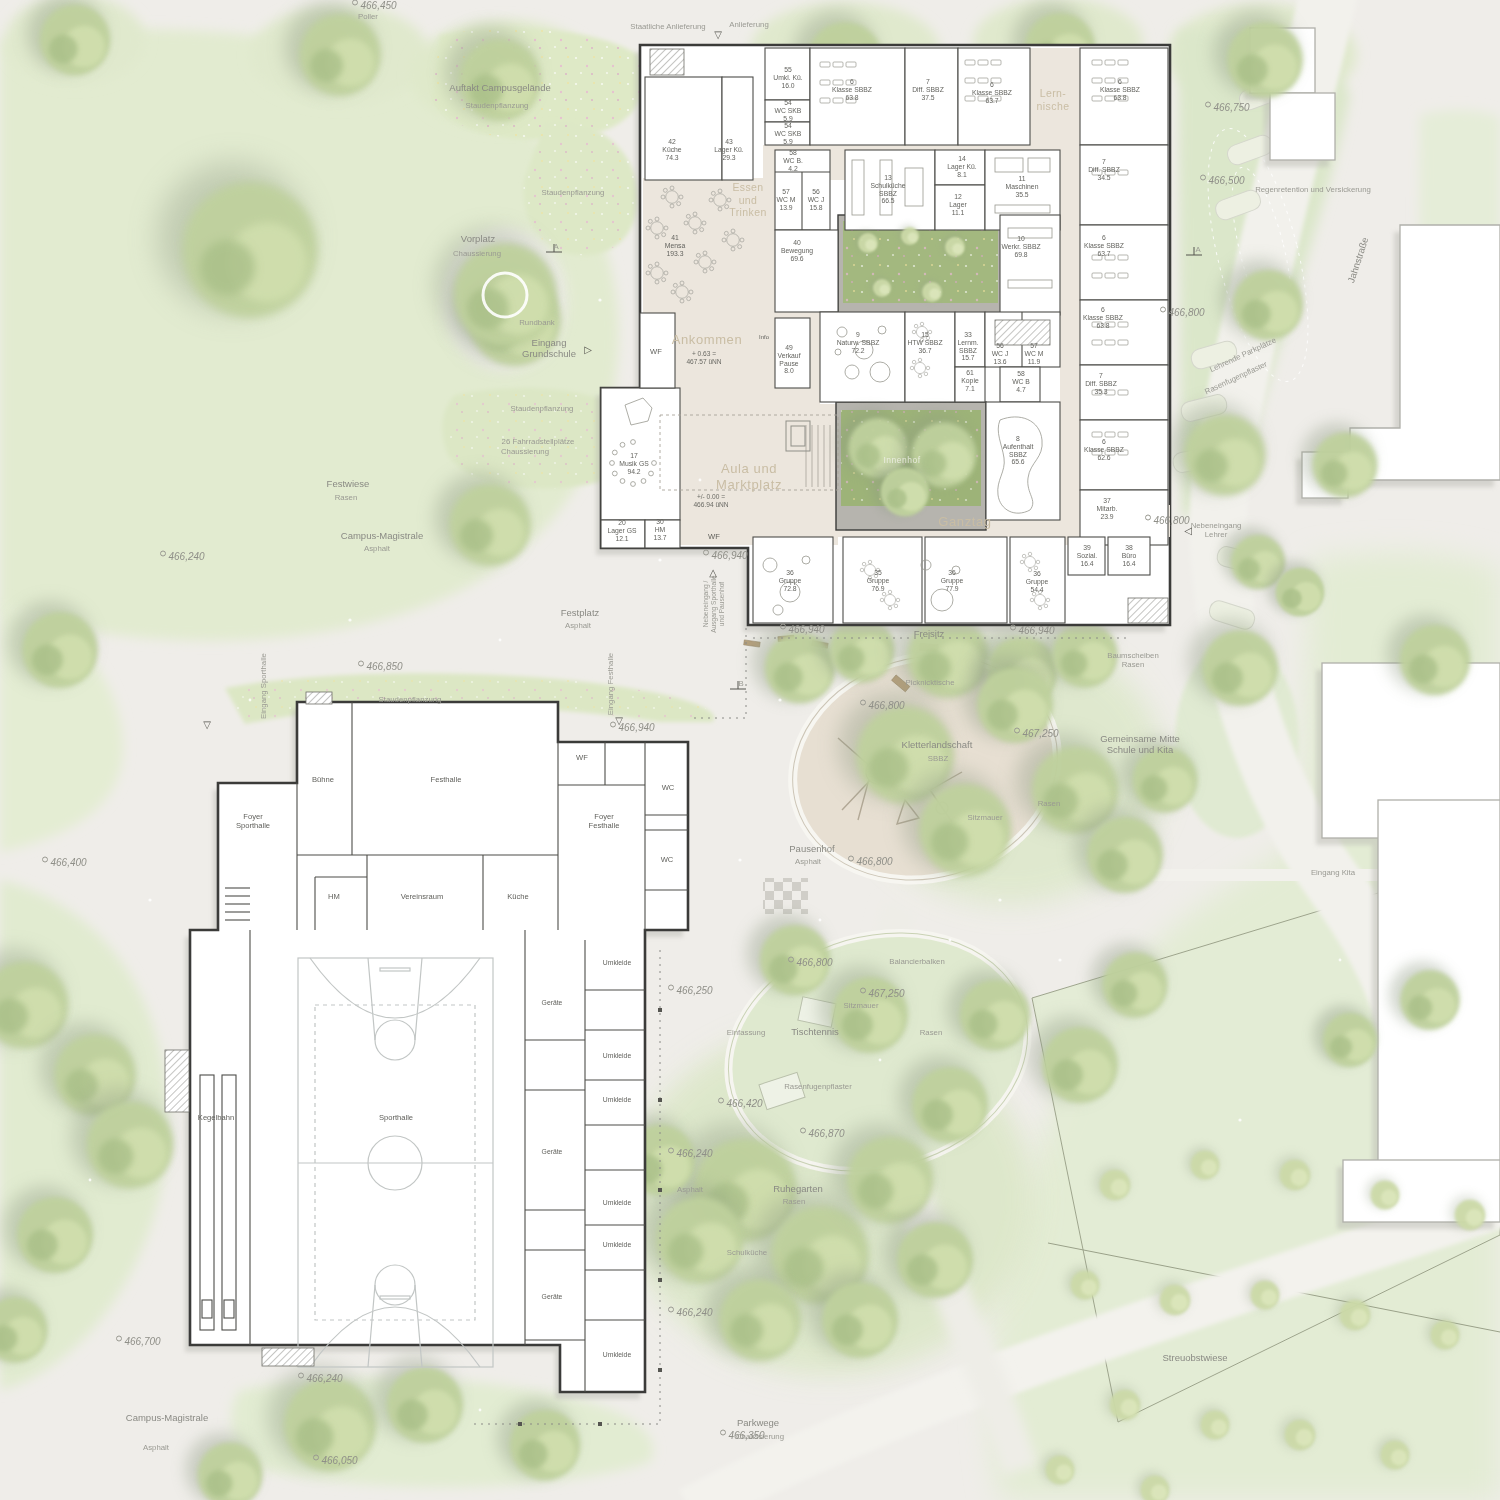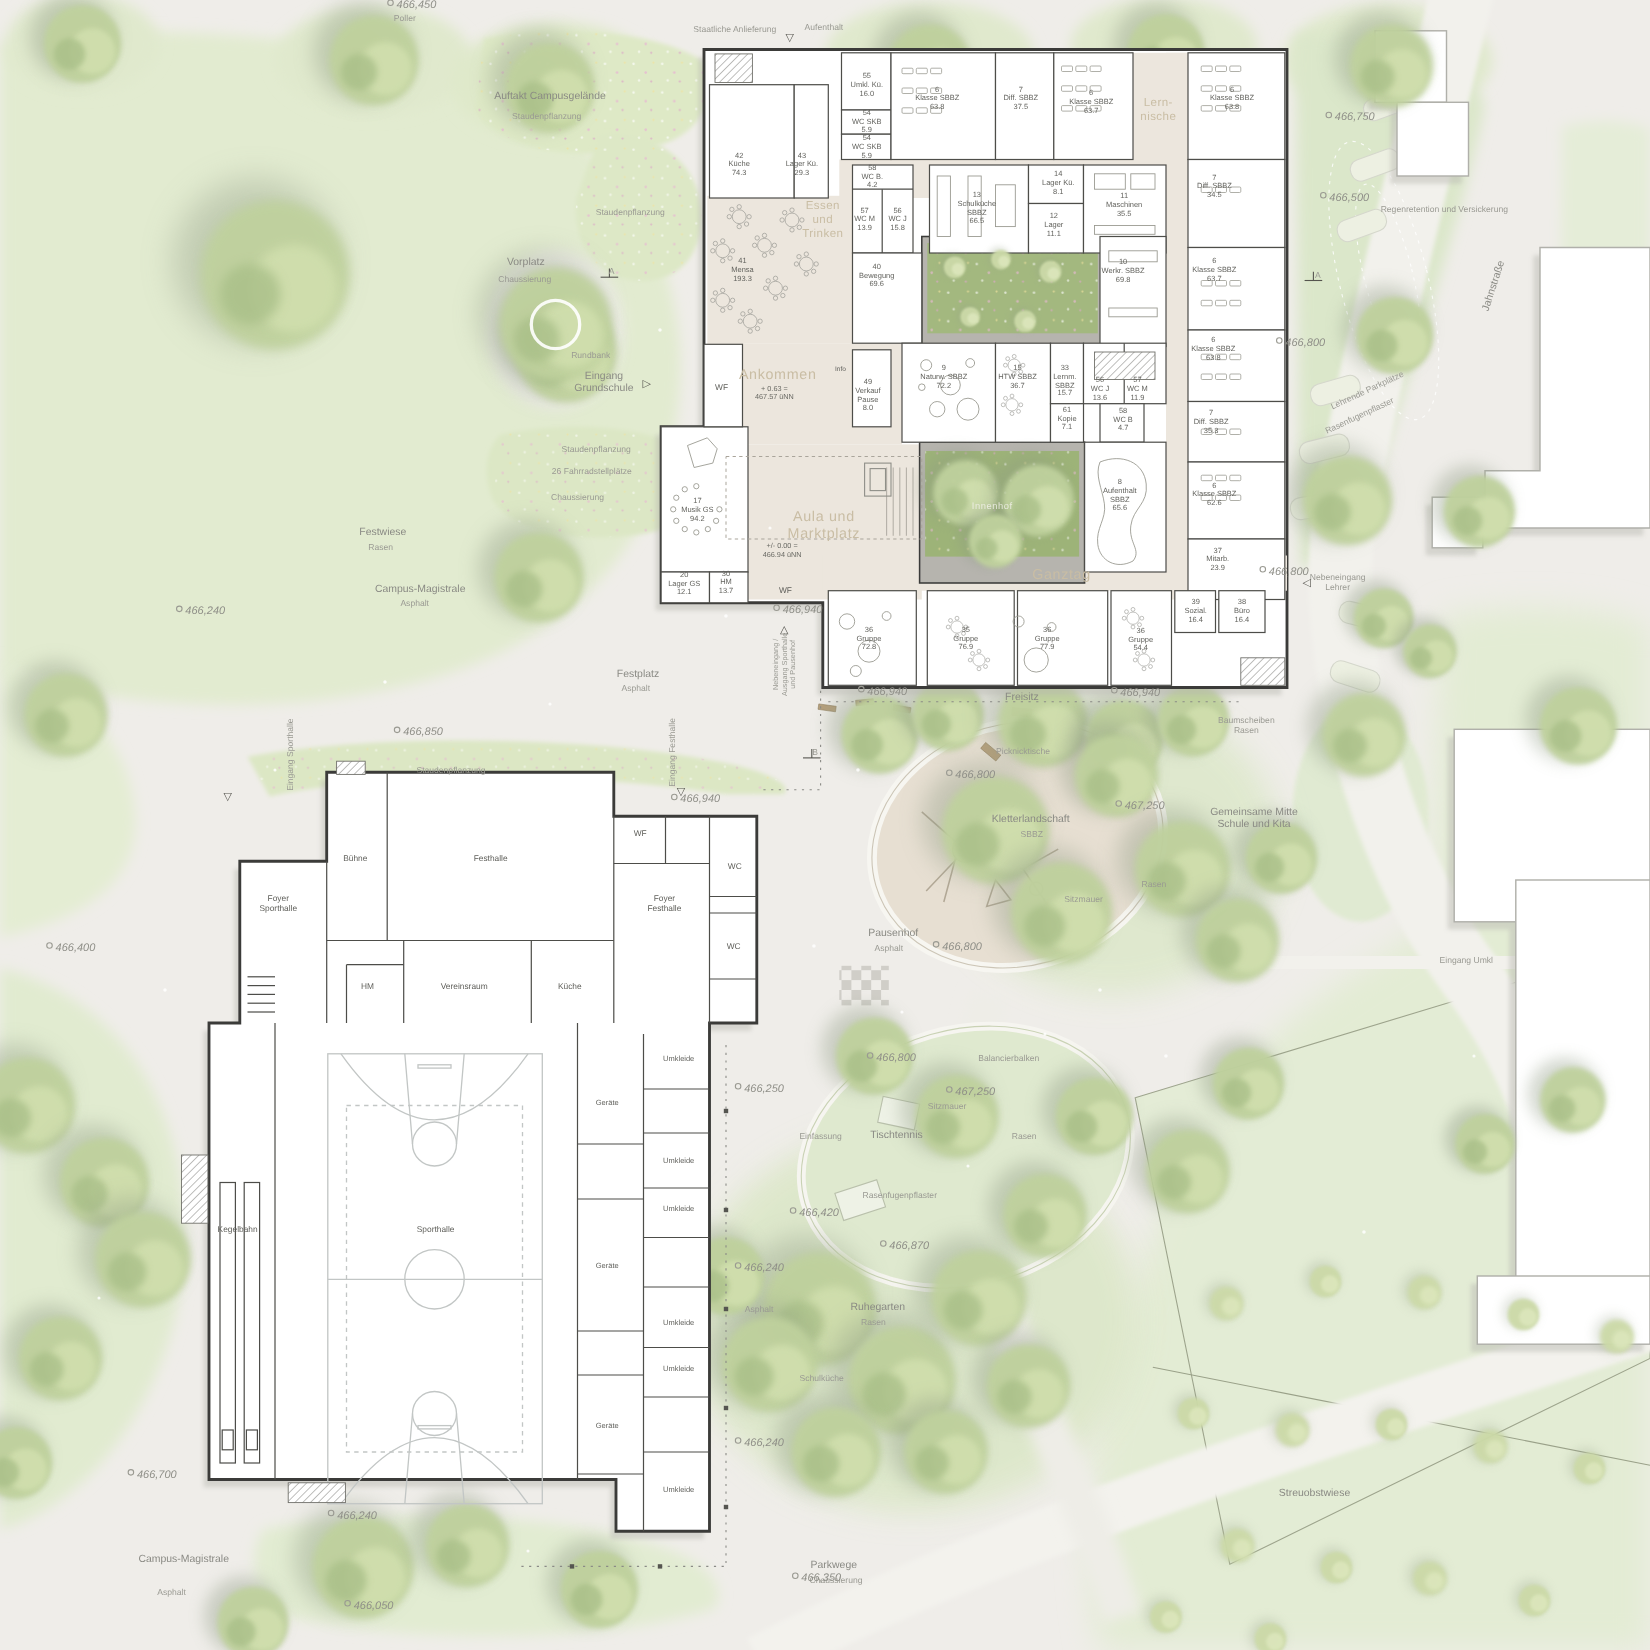--- a/index.html
+++ b/index.html
@@ -721,29 +721,29 @@
 <div class="lab room" style="left:617px;top:1100px">Umkleide</div>
 <div class="lab room" style="left:617px;top:1203px">Umkleide</div>
 <div class="lab room" style="left:617px;top:1245px">Umkleide</div>
 <div class="lab room" style="left:617px;top:1355px">Umkleide</div>
 <div class="lab site-s" style="left:690px;top:1190px">Asphalt</div>
 
 <div class="lab site-s" style="left:368px;top:17px">Poller</div>
 <div class="lab site" style="left:500px;top:88px">Auftakt Campusgelände</div>
 <div class="lab site-s" style="left:497px;top:106px">Staudenpflanzung</div>
 <div class="lab site-s" style="left:668px;top:27px">Staatliche Anlieferung</div>
-<div class="lab site-s" style="left:749px;top:25px">Aufenthalt</div>
+<div class="lab site-s" style="left:749px;top:25px">Anlieferung</div>
 <div class="lab site-s" style="left:573px;top:193px">Staudenpflanzung</div>
 <div class="lab site" style="left:478px;top:239px">Vorplatz</div>
 <div class="lab site-s" style="left:477px;top:254px">Chaussierung</div>
 <div class="lab site-s" style="left:537px;top:323px">Rundbank</div>
 <div class="lab site" style="left:549px;top:348px">Eingang
 Grundschule</div>
 <div class="lab site-s" style="left:542px;top:409px">Staudenpflanzung</div>
-<div class="lab site-s" style="left:538px;top:429px">26 Fahrradstellplätze</div>
+<div class="lab site-s" style="left:538px;top:442px">26 Fahrradstellplätze</div>
 <div class="lab site-s" style="left:525px;top:452px">Chaussierung</div>
 <div class="lab site" style="left:348px;top:484px">Festwiese</div>
 <div class="lab site-s" style="left:346px;top:498px">Rasen</div>
 <div class="lab site" style="left:382px;top:536px">Campus-Magistrale</div>
 <div class="lab site-s" style="left:377px;top:549px">Asphalt</div>
 <div class="lab site-s v90" style="left:264px;top:686px">Eingang Sporthalle</div>
 <div class="lab site-s v90" style="left:611px;top:684px">Eingang Festhalle</div>
 <div class="lab site" style="left:580px;top:613px">Festplatz</div>
 <div class="lab site-s" style="left:578px;top:626px">Asphalt</div>
 <div class="lab site-s" style="left:410px;top:700px">Staudenpflanzung</div>
@@ -775,21 +775,21 @@
 <div class="lab site" style="left:758px;top:1423px">Parkwege</div>
 <div class="lab site-s" style="left:760px;top:1437px">Chaussierung</div>
 <div class="lab site" style="left:167px;top:1418px">Campus-Magistrale</div>
 <div class="lab site-s" style="left:156px;top:1448px">Asphalt</div>
 <div class="lab site-s" style="left:1313px;top:190px">Regenretention und Versickerung</div>
 <div class="lab site r-street" style="left:1358px;top:260px">Jahnstraße</div>
 <div class="lab site-s r-25" style="left:1243px;top:355px">Lehrende Parkplätze</div>
 <div class="lab site-s r-25" style="left:1236px;top:378px">Rasenfugenpflaster</div>
 <div class="lab site-s" style="left:1216px;top:530px">Nebeneingang
 Lehrer</div>
-<div class="lab site-s" style="left:1333px;top:873px">Eingang Umkl</div>
+<div class="lab site-s" style="left:1333px;top:873px">Eingang Kita</div>
 <div class="lab site-s" style="left:556px;top:247px">A</div>
 <div class="lab site-s" style="left:1198px;top:250px">A</div>
 <div class="lab site-s" style="left:741px;top:684px">B</div>
 
 <div class="arrow" style="left:718px;top:34px">▽</div>
 <div class="arrow" style="left:588px;top:349px">▷</div>
 <div class="arrow" style="left:207px;top:724px">▽</div>
 <div class="arrow" style="left:619px;top:720px">▽</div>
 <div class="arrow" style="left:713px;top:572px">△</div>
 <div class="arrow" style="left:1188px;top:530px">◁</div>

